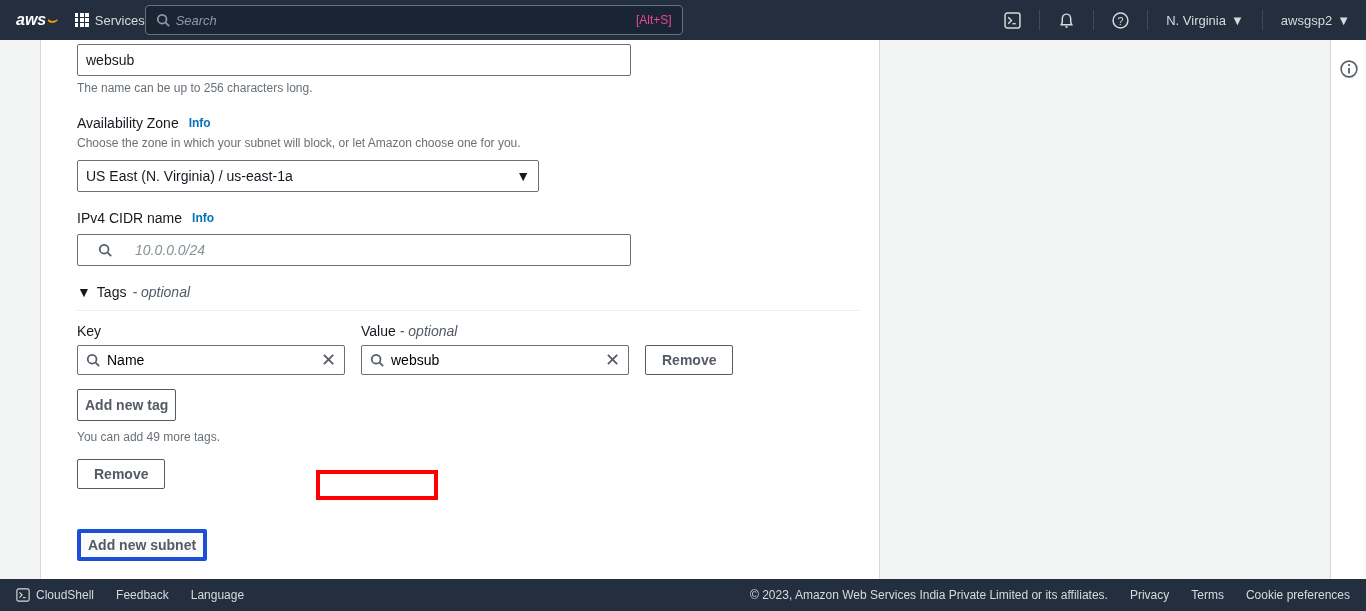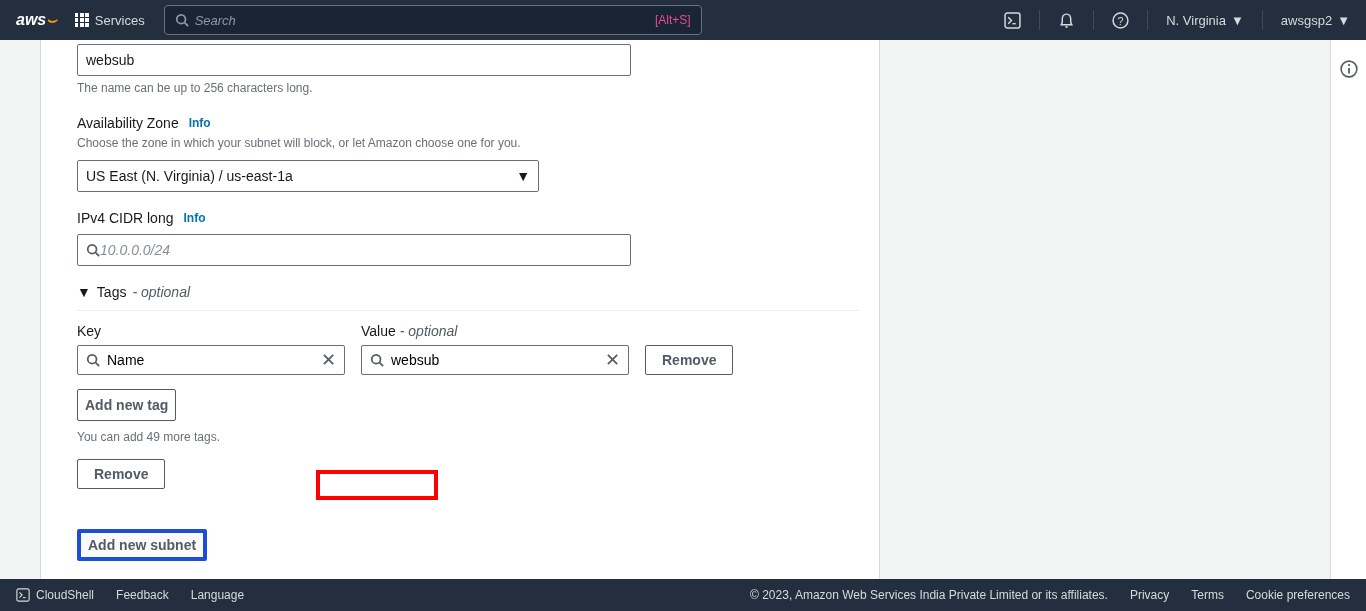--- a/index.html
+++ b/index.html
@@ -2,38 +2,38 @@
 <html><head>
 <meta charset="utf-8">
 <style>
 * { margin: 0; padding: 0; box-sizing: border-box; font-family: "Amazon Ember", "Helvetica Neue", Arial, sans-serif; }
 body { background: #f2f3f3; width: 1366px; height: 611px; overflow: hidden; position: relative; }
 
 
 .topnav { height: 40px; background: #232f3e; display: flex; align-items: center; padding: 0 16px; color: #d5dbdb; font-size: 13px; }
 .topnav .logo { font-weight: bold; color: #fff; font-size: 16px; margin-right: 18px; font-style: italic; }
 .topnav .logo .arc { color: #ff9900; }
-.topnav .services { display: flex; align-items: center; gap: 6px; margin-right: 19px; cursor: pointer; }
+.topnav .services { display: flex; align-items: center; gap: 6px; margin-right: 0; cursor: pointer; }
 .topnav .grid-icon { width: 14px; height: 14px; display: grid; grid-template-columns: repeat(3,1fr); grid-template-rows: repeat(3,1fr); gap: 1.5px; }
 .topnav .grid-icon span { background: #fff; display: block; }
 .topnav .searchbar { flex: 0 0 538px; height: 30px; border: 1px solid #687078; background: #1a2533; border-radius: 4px; display: flex; align-items: center; padding: 0 10px; color: #8d99a8; font-style: italic; position: relative; }
 .topnav .searchbar .right { margin-left: auto; font-style: normal; color: #ec4899; font-size: 12px; }
 .topnav .nav-right { margin-left: auto; display: flex; align-items: center; gap: 18px; }
 .topnav .nav-right .icon { width: 17px; height: 17px; display:inline-flex; align-items:center; justify-content:center; }
 .topnav .nav-right .sep { width:1px; height:20px; background:#3f4b5a; }
 .topnav .nav-right .txt { color:#d5dbdb; display:flex; align-items:center; gap:5px; }
 
 
 .scroll-area { position: absolute; top: 40px; left: 0; right: 36px; bottom: 32px; overflow-y: scroll; }
 .content { width: 840px; margin-left: 40px; background: #fff; border: 1px solid #d5dbdb; border-top: none; border-bottom-left-radius: 2px; border-bottom-right-radius:2px; padding: 4px 20px 22px 36px; }
 .field-label { font-size: 14px; color: #16191f; display: flex; align-items: center; gap: 10px; }
 .info-link { color: #0073bb; font-size: 12px; font-weight: 600; }
 .help-text { color: #687078; font-size: 12px; margin-top: 4px; line-height: 1.4; }
 .ctrl-input { width: 462px; height: 32px; border: 1px solid #687078; border-radius: 2px; padding: 0 8px; font-size: 14px; color: #16191f; display: flex; align-items: center; justify-content: space-between; }
-.search-input { width: 554px; height: 32px; border: 1px solid #687078; border-radius: 2px; display: flex; align-items: center; padding: 0 8px; font-size: 14px; color: #687078; gap: 0; }
+.search-input { width: 554px; height: 32px; border: 1px solid #687078; border-radius: 2px; display: flex; align-items: center; padding: 0 20px; font-size: 14px; color: #687078; gap: 23px; }
 .search-input .mag { color: #545b64; flex-shrink:0; }
 .section { margin-top: 18px; }
 
 
 .tags-header { display: flex; align-items: center; gap: 6px; font-size: 14px; color: #16191f; padding-bottom: 10px; border-bottom: 1px solid #eaeded; }
 .tags-header .opt { font-style: italic; color: #545b64; }
 .tags-row { display: flex; gap: 16px; margin-top: 12px; align-items: flex-end; }
 .tags-col .lbl { font-size: 14px; color: #16191f; display:flex; gap:4px; }
 .tags-col .lbl .opt { font-style: italic; color: #545b64; }
 .tag-input { width: 268px; height: 30px; border: 1px solid #687078; border-radius: 2px; display:flex; align-items:center; padding:8px 8px; font-size:14px; gap:7px; margin-top:6px; position:relative; }
@@ -143,21 +143,21 @@
       <div class="help-text">Choose the zone in which your subnet will block, or let Amazon choose one for you.</div>
       <div class="ctrl-input" style="margin-top:8px;">
         <span>US East (N. Virginia) / us-east-1a</span>
         <span>▼</span>
       </div>
     </div>
 
     
     <div class="section">
       <div class="field-label">
-        <span>IPv4 CIDR long</span>
+        <span>IPv4 CIDR name</span>
         <a class="info-link">Info</a>
       </div>
       <div class="search-input" style="margin-top:8px;">
         <svg class="mag" width="14" height="14" viewBox="0 0 16 16">
             <circle cx="7" cy="7" r="5" stroke="#545b64" stroke-width="2" fill="none"></circle>
             <line x1="11" y1="11" x2="15" y2="15" stroke="#545b64" stroke-width="2"></line>
           </svg>
         <span style="font-style:italic; color:#879196;">10.0.0.0/24</span>
       </div>
     </div>

